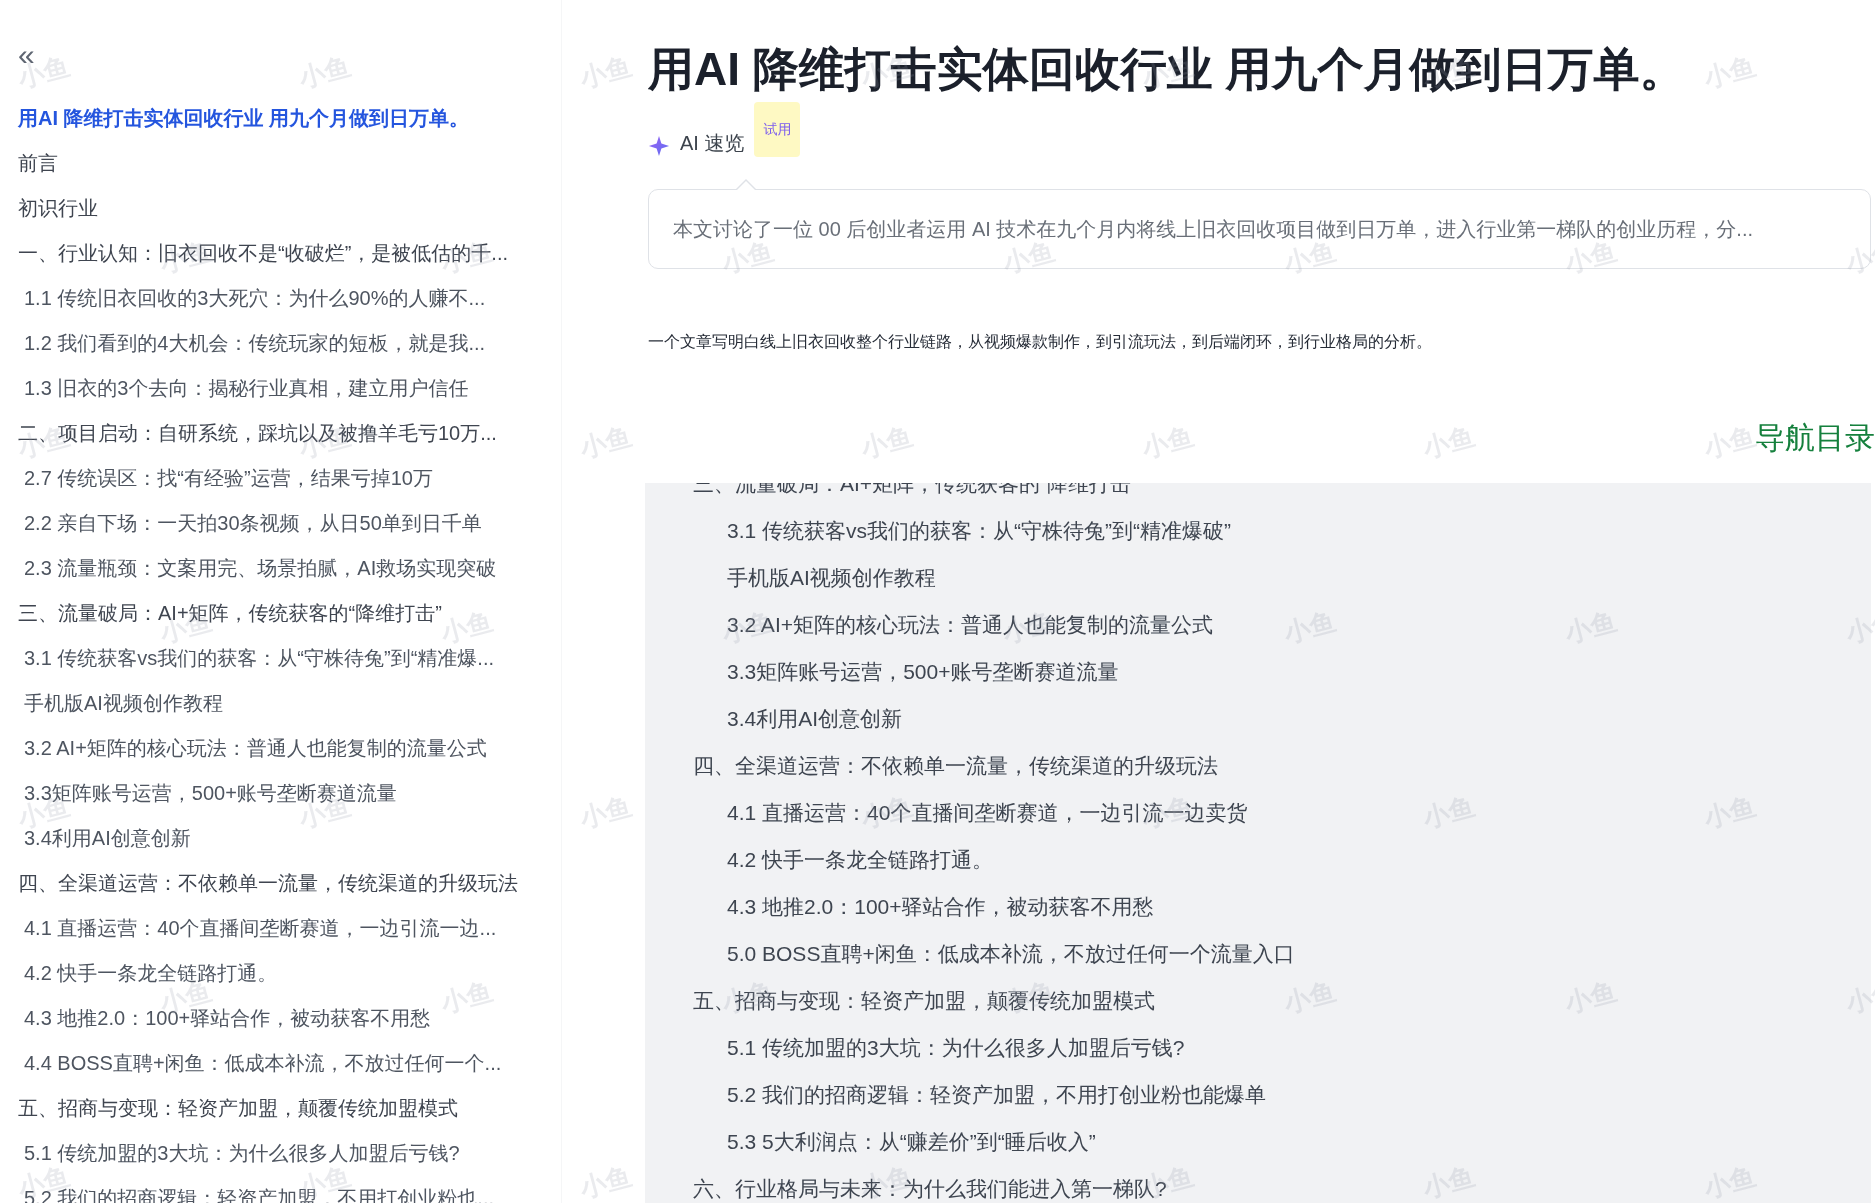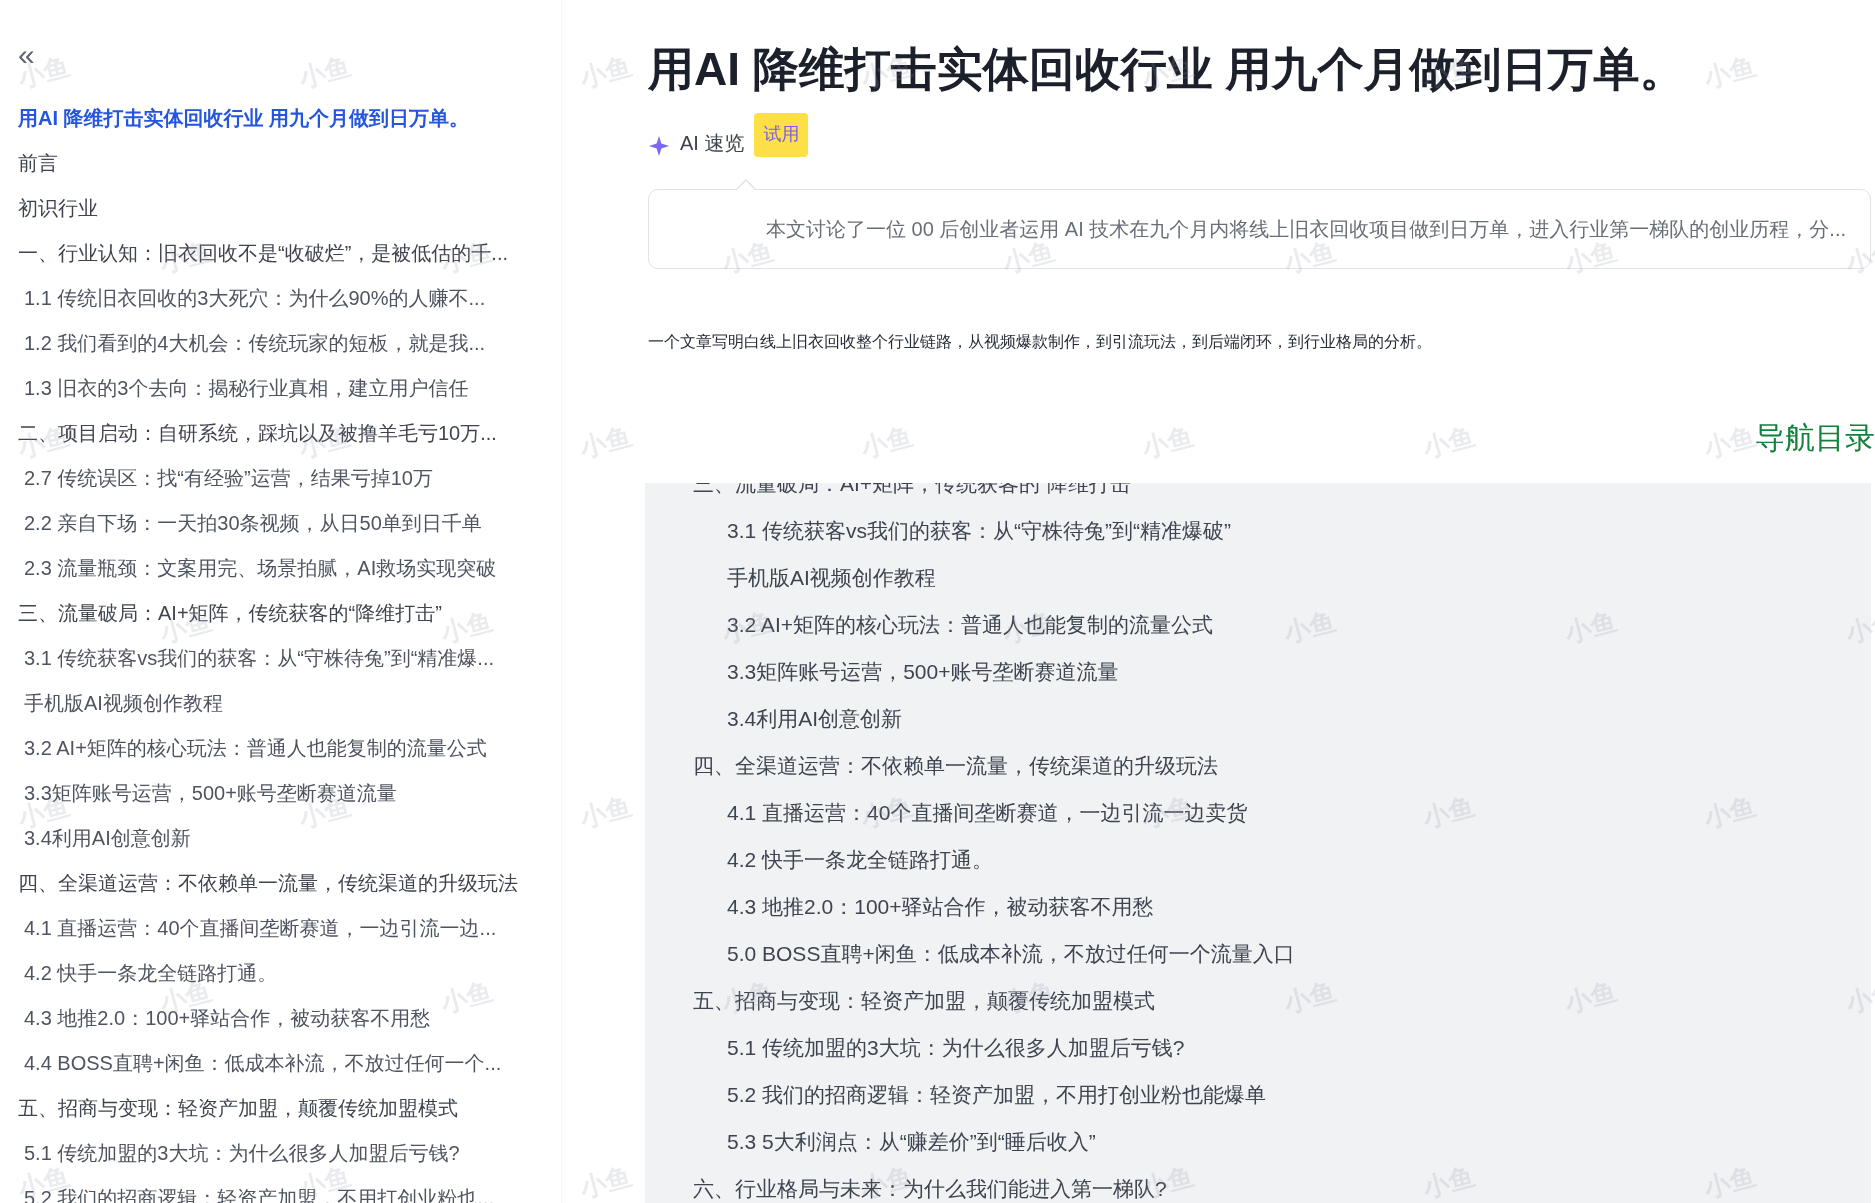--- a/index.html
+++ b/index.html
@@ -25,33 +25,33 @@
   .sb-item.hdr { font-weight:normal; color:#3f4550; }
   .sb-item.active { color:#2455de; font-weight:bold; }
 
   
   #main { position:absolute; left:648px; top:0; width:1227px; height:1203px;
           z-index:2; padding-top:42px; }
   .doc-title { font-size:46px; font-weight:bold; color:#1b202b; line-height:55px;
                white-space:nowrap; overflow:hidden; }
   .ai-row { margin-top:30px; display:flex; align-items:flex-end; height:30px; cursor:pointer; }
   .ai-label { font-size:20px; color:#3c434c; margin-left:10px; }
-  .ai-badge { margin-left:10px; font-size:18px; color:#7a5bee; background:#fde047;
-              border-radius:4px; padding:11px 9px; line-height:1.2; }
+  .ai-badge { margin-left:10px; font-size:14px; color:#7a5bee; background:#fef9c3;
+              border-radius:4px; padding:19px 9px; line-height:1.2; }
 
   .summary-box { position:relative; margin-top:32px; width:1223px; height:80px;
                  border:1px solid #dfe2e7; border-radius:10px; background:#ffffff; }
   .summary-box::before { content:""; position:absolute; top:-11px; left:86px;
                  border-left:11px solid transparent; border-right:11px solid transparent;
                  border-bottom:11px solid #dfe2e7; }
   .summary-box::after { content:""; position:absolute; top:-9px; left:87px;
                  border-left:10px solid transparent; border-right:10px solid transparent;
                  border-bottom:10px solid #ffffff; }
   .summary-text { line-height:78px; padding:0 24px; font-size:20px; color:#696f78;
-                  white-space:nowrap; overflow:hidden;text-align:right; }
+                  white-space:nowrap; overflow:hidden; }
 
   .intro-para { margin-top:56px; font-size:16px; line-height:34px; color:#262c37;
                 white-space:nowrap; overflow:hidden; }
   .nav-heading { margin-top:62px; font-size:30px; line-height:34px; color:#15803d;text-align:right; }
 
   #toc-box { margin-top:28px; margin-left:-3px; width:1226px; height:760px;
              background:#f1f2f4; overflow:hidden; }
   #toc-list { margin-top:-23px; }
   .toc-item { height:47px; line-height:47px; font-size:21px; color:#3e4550;
               white-space:nowrap; overflow:hidden; padding-left:48px; cursor:pointer; }

